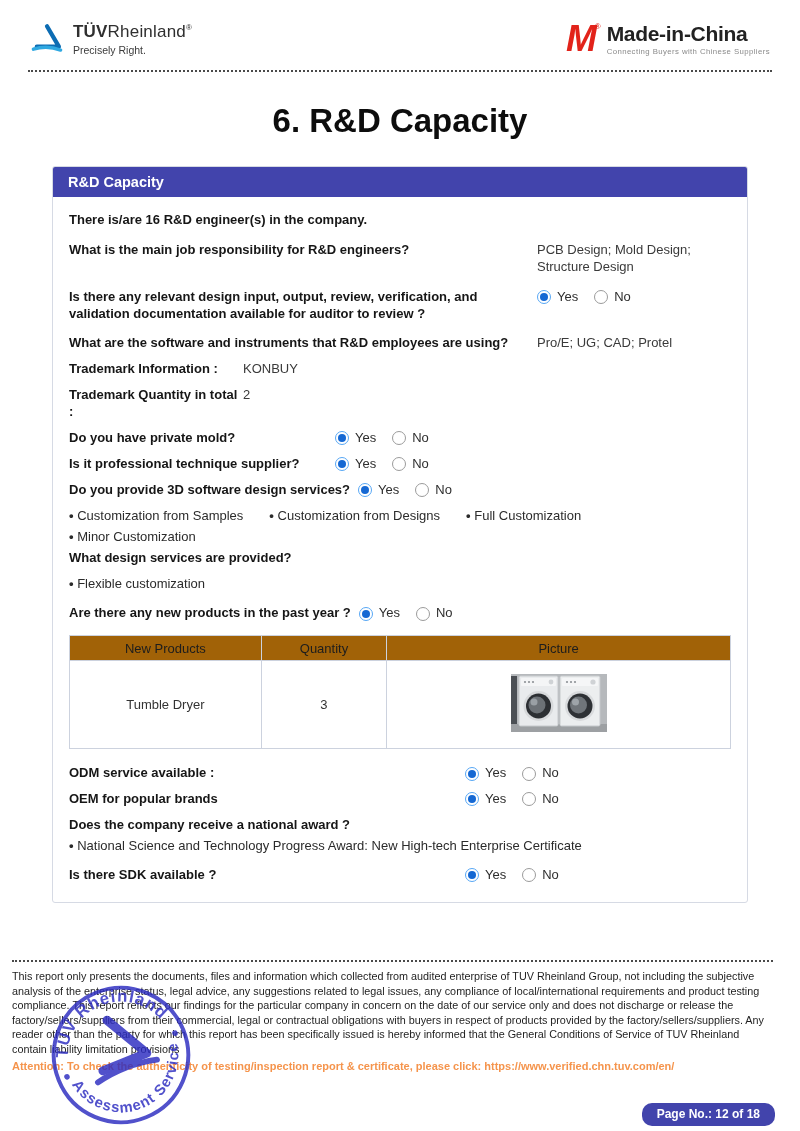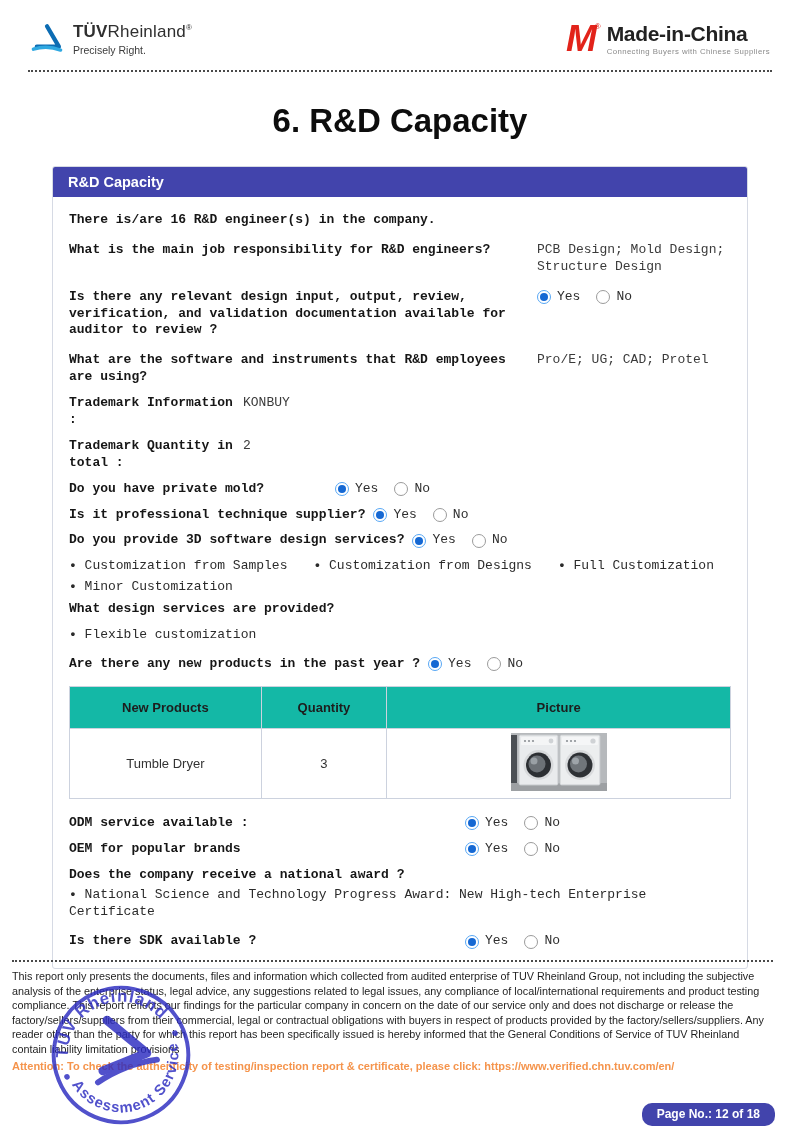--- a/index.html
+++ b/index.html
@@ -30,21 +30,21 @@
   
   .title { text-align:center; font-size:33px; font-weight:800; color:#0d0d0d; margin-top:30px; }
 
   
   .panel { margin:26px 52px 0; border:1px solid #d6dae4; border-radius:3px; background:#fff; }
   .panel-hd {
     height:30px; display:flex; align-items:center; padding:0 15px;
     color:#fff; font-size:14.5px; font-weight:700; border-radius:2px 2px 0 0;
   }
   .panel-bd { padding:15px 16px 16px; }
-  .row { display:flex; align-items:flex-start; margin-bottom:9px; font-size:13px; line-height:1.3;font-family:Liberation Mono, monospace; }
+  .row { display:flex; align-items:flex-start; margin-bottom:9px; font-size:13px; line-height:1.3; }
   .row:last-child { margin-bottom:0;align-items:flex-end; }
   .q { font-weight:700; color:#161616; }
   .a { font-weight:400; color:#3a3a3a; }
   .q-col { width:468px; flex-shrink:0; }
   .a-col { flex:1; }
   .q-mid { min-width:266px; white-space:nowrap; padding-right:8px; }
   .q-wide { min-width:396px; white-space:nowrap; padding-right:8px; }
   .lbl-tm { width:174px; flex-shrink:0; }
   .mb-lg { margin-bottom:13px; }
   .mt-sm { margin-top:12px; }
@@ -60,22 +60,22 @@
   .radio .dot { width:8px; height:8px; border-radius:50%; background:#1568d3; }
   .rlabel { font-size:13px; color:#2e2e2e; margin-right:10px; font-weight:400; }
 
   
   .bullets { display:flex; flex-wrap:wrap; column-gap:26px; row-gap:4px; font-size:13px; color:#2b2b2b; }
   .bullets .bi::before { content:"\2022\00a0"; font-weight:700; }
 
   
   .ntable { width:100%; border-collapse:collapse; margin:13px 0 16px; }
   .ntable th, .ntable td { border:1px solid #ccd2de; text-align:center; font-size:13px; }
-  .ntable th { background:#14b8a6; font-weight:700; color:#1d1d1d; height:42px; }
-  .ntable td { height:70px; color:#333; font-weight:400; }
+  .ntable th { background:#a16207; font-weight:400; color:#1d1d1d; height:25px; }
+  .ntable td { height:88px; color:#333; font-weight:400; }
   .col-prod { width:29%; } .col-qty { width:19%; } .col-pic { width:52%; }
 
   
   .footer { position:absolute; left:12px; right:27px; top:960px; border-top:2px dotted #4a4a4a; padding-top:7px; }
   .disclaimer { font-size:10.8px; line-height:14.6px; color:#1e1e1e; }
   .attention { margin-top:3px; font-size:11px; font-weight:700; }
   .attention a { text-decoration:none; }
 
   
   .stamp { position:absolute; left:42px; top:976px; width:158px; height:158px; transform:rotate(-22deg); opacity:.82; pointer-events:none; }

